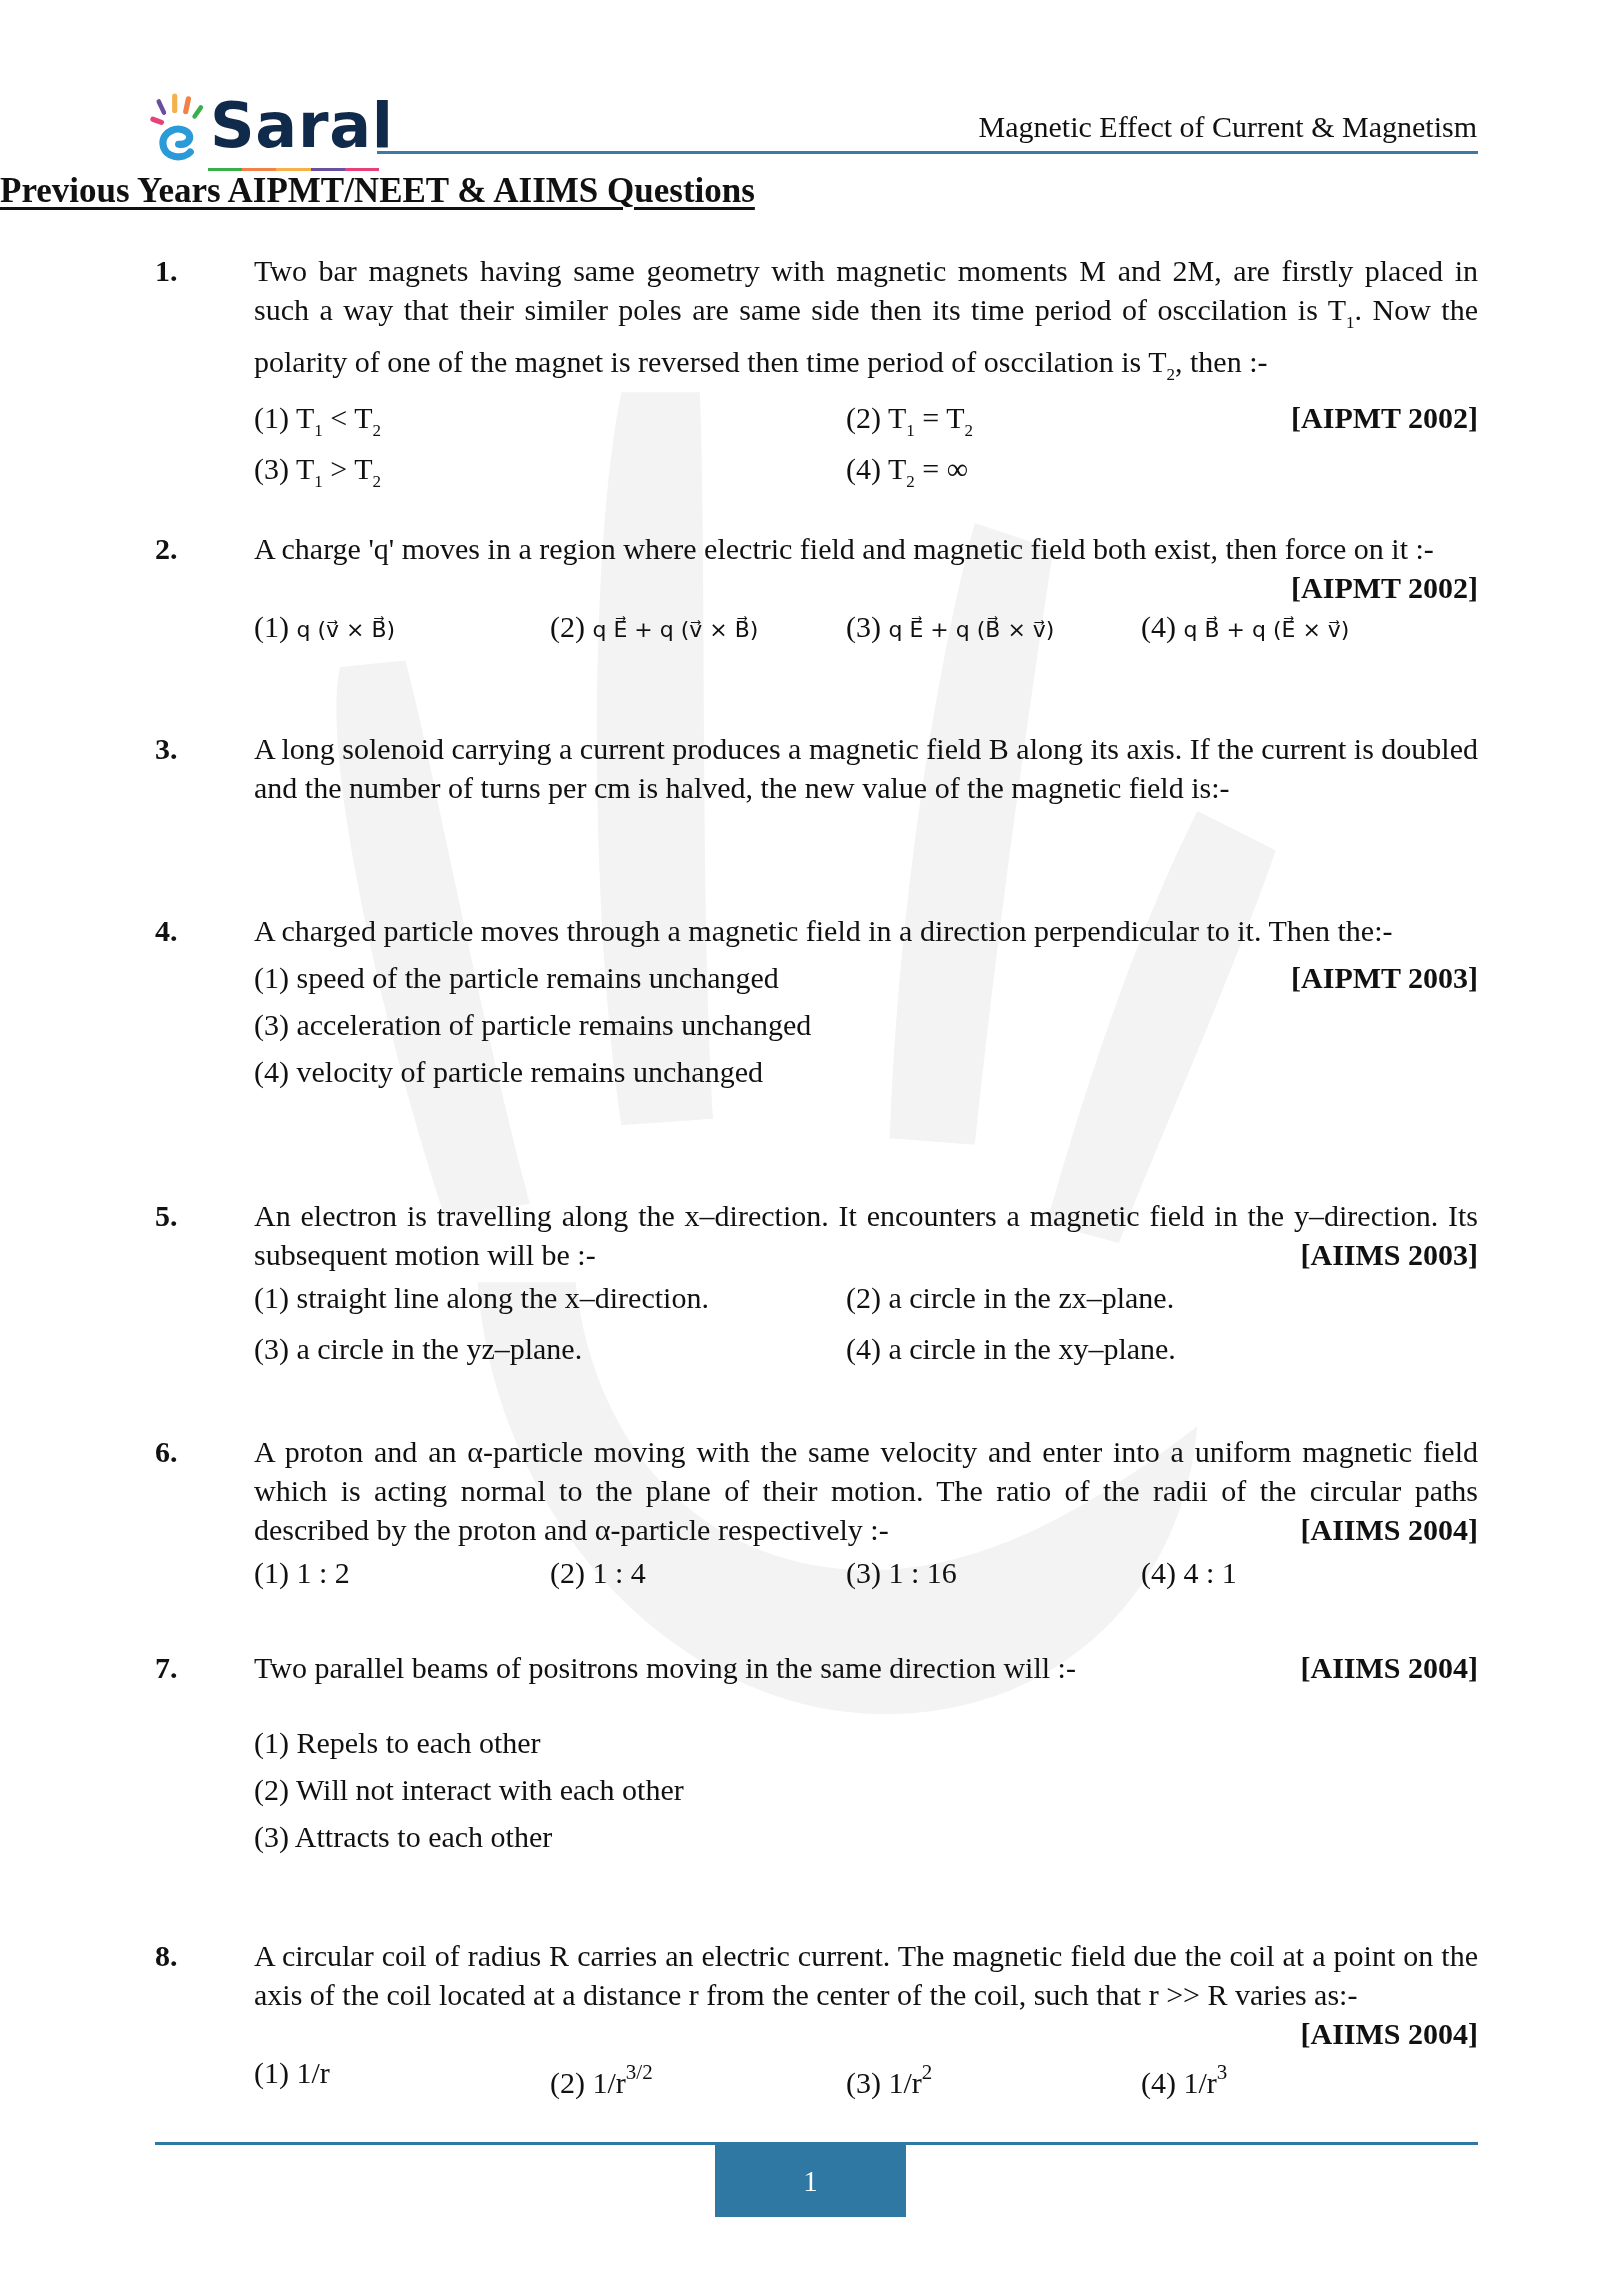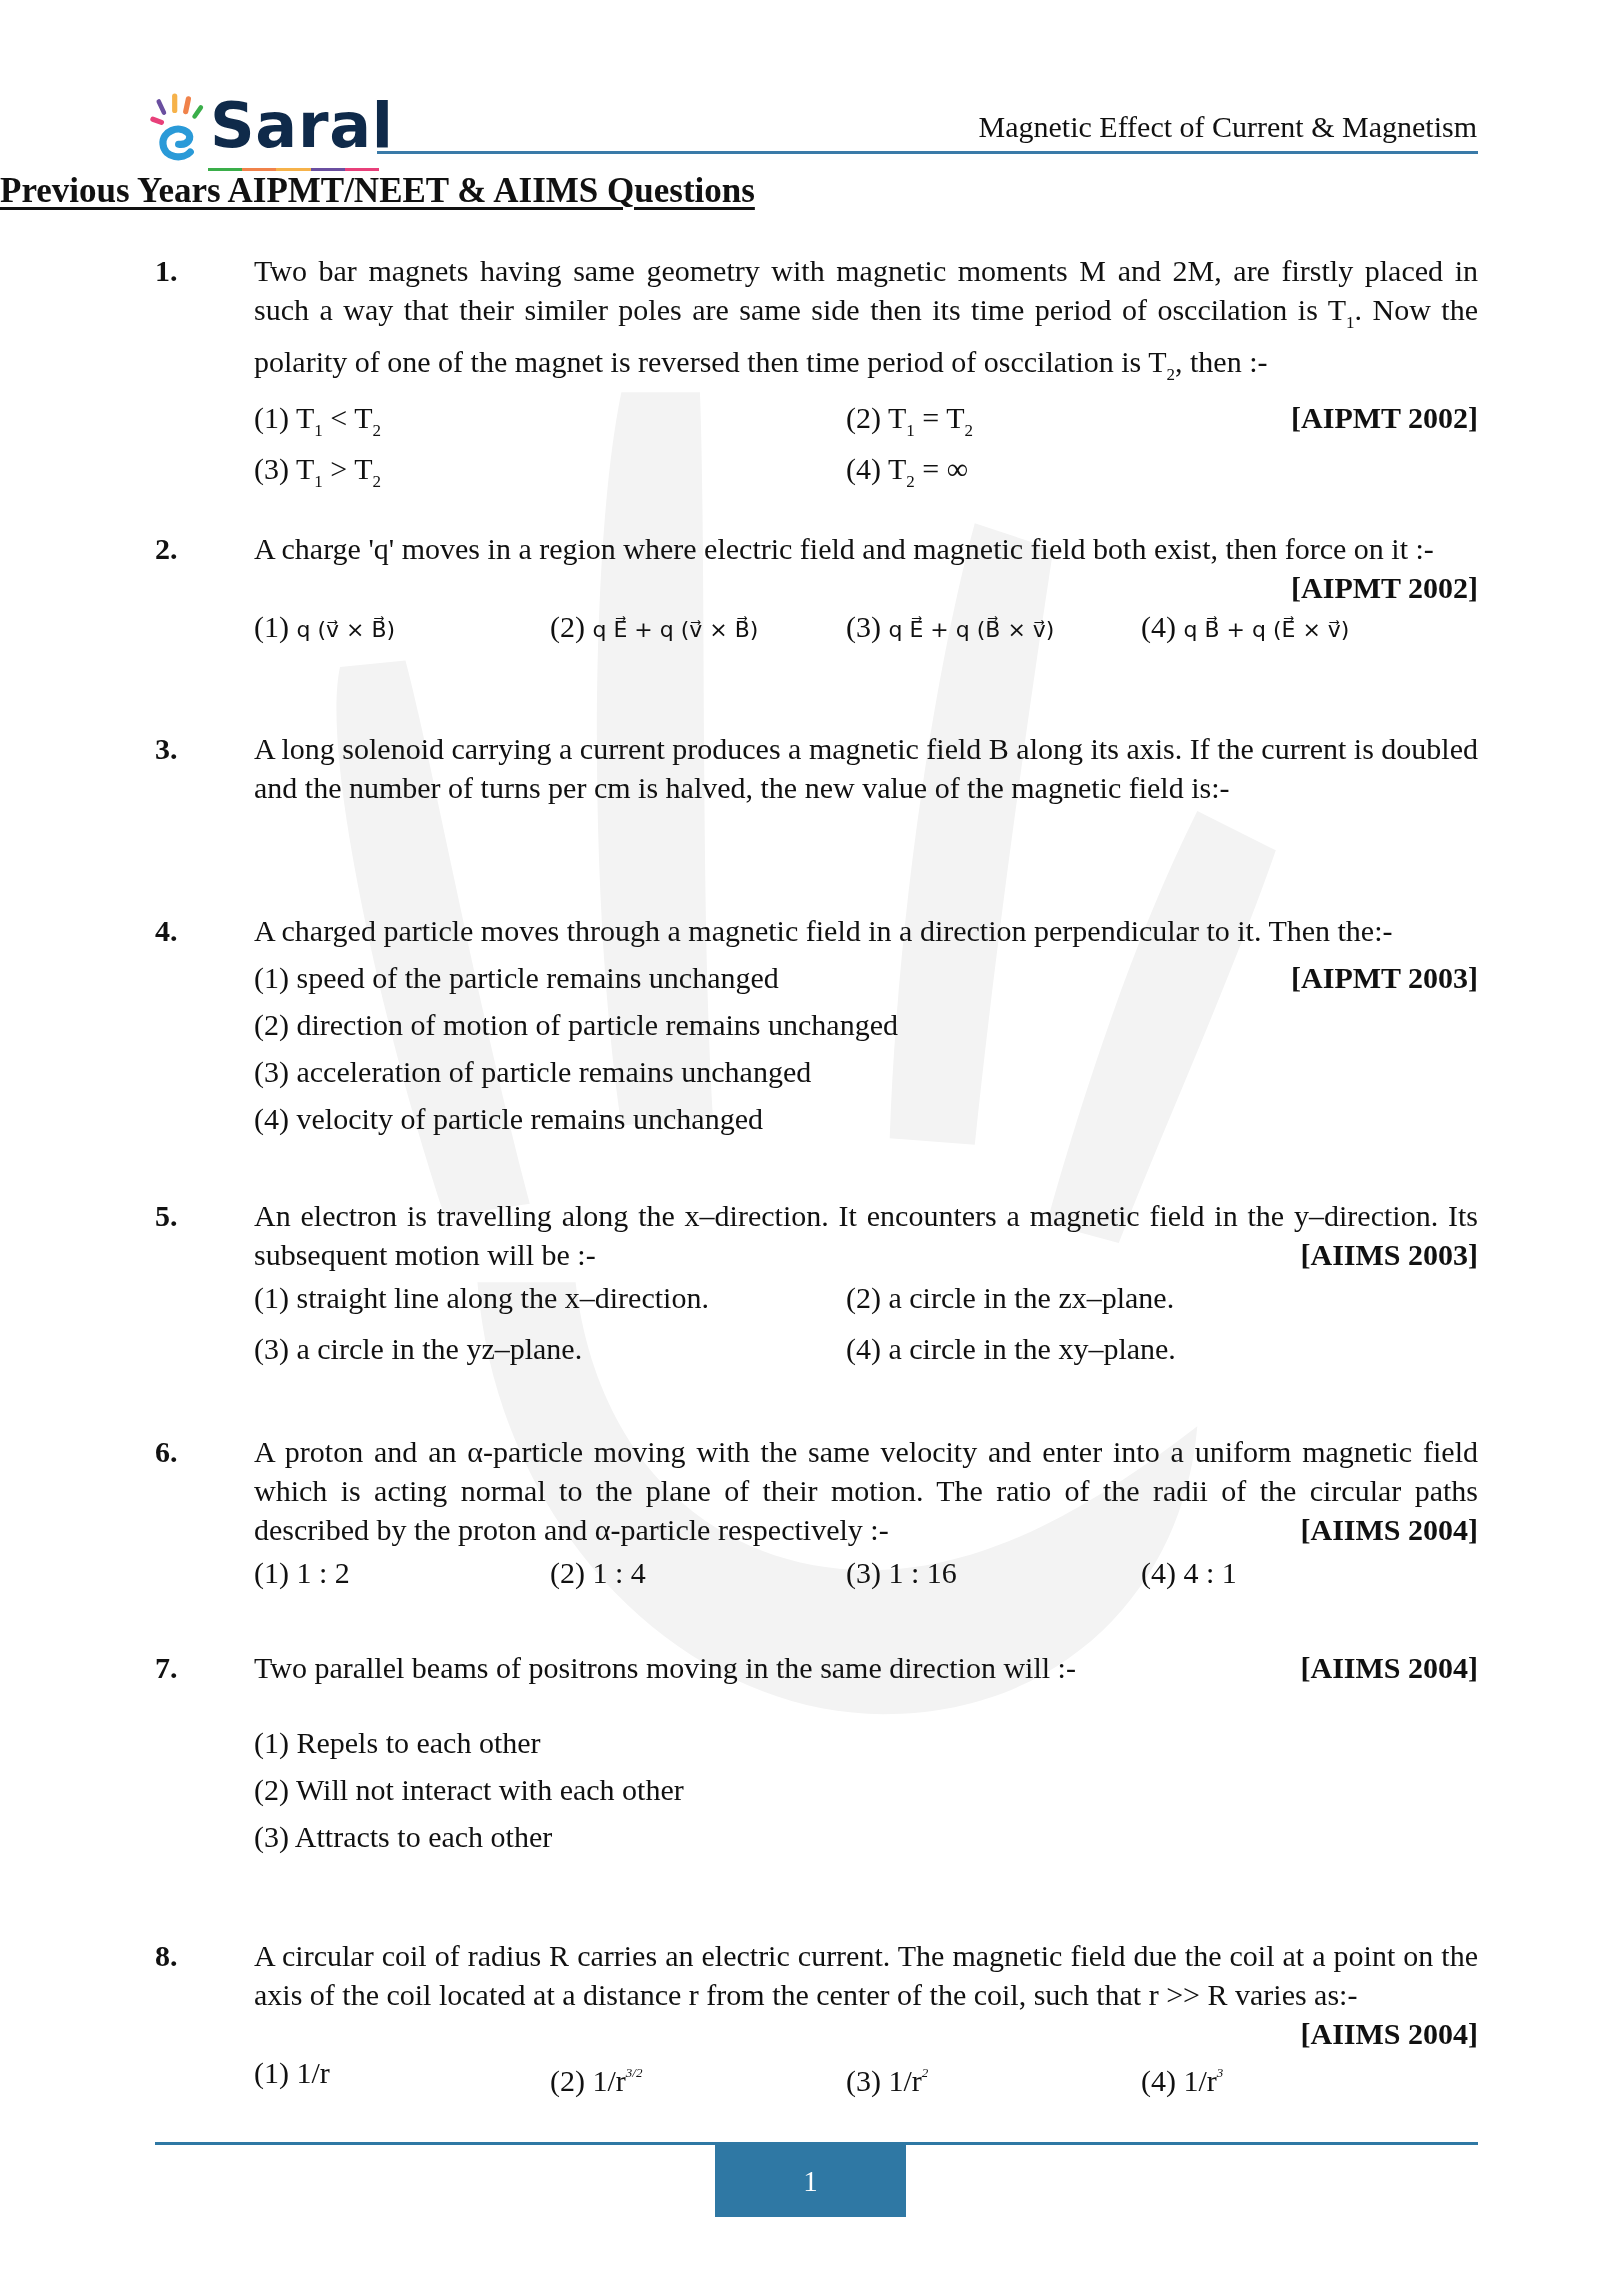--- a/index.html
+++ b/index.html
@@ -26,21 +26,21 @@
   .q-body { margin-left: 99px; }
   .q-text { text-align: justify; text-align-last: left; }
   .tag { font-weight: bold; float: right; }
   .opts { position: relative; height: 47px; margin-top: 3.9px; }
   .opts.stack { height: auto; }
   .opt { position: absolute; top: 0; white-space: nowrap; }
   .stack .opt { position: static; display: block; height: 47px; line-height: 47px; }
   .c1 { left: 0; } .c2 { left: 296px; } .c3 { left: 592px; } .c4 { left: 887px; }
   .h2 { left: 592px; }
   sub { font-size: 17px; vertical-align: -7.9px; }
-  sup { font-size: 13px; vertical-align: 14.4px; font-style: italic; }
+  sup { font-size: 21px; vertical-align: 14.4px; }
   .vec { font-family: "DejaVu Sans", sans-serif; font-size: 22px; }
   .row-tag { position: absolute; right: 0; top: 0; font-weight: bold; }
 
   
   .footer-line { position: absolute; left: 155px; top: 2142px; width: 1323px; height: 2.6px; background: #2f78a4; }
   .page-num { position: absolute; left: 715px; top: 2145px; width: 191px; height: 72px; background: #2f78a4;
               color: #fff; text-align: center; line-height: 72px; font-size: 29px; }
 </style>
 </head>
 <body>
@@ -114,21 +114,20 @@
   </div>
 </div>
 
 <div class="q" style="top:911px;">
   <div class="q-num">4.</div>
   <div class="q-body">
     <div class="q-text">A charged particle moves through a magnetic field in a direction perpendicular to it. Then the:-</div>
     <div class="opts stack" style="position:relative;">
       <span class="row-tag" style="line-height:47px;">[AIPMT 2003]</span>
       <span class="opt">(1) speed of the particle remains unchanged</span>
-      <span class="opt">(2) direction of motion of particle remains unchanged</span>
       <span class="opt">(3) acceleration of particle remains unchanged</span>
       <span class="opt">(4) velocity of particle remains unchanged</span>
     </div>
   </div>
 </div>
 
 <div class="q" style="top:1196px;">
   <div class="q-num">5.</div>
   <div class="q-body">
     <div class="q-text"><span>An electron is travelling along the x–direction. It encounters a magnetic field in the y–direction. Its subsequent motion will be :-</span> <span class="tag">[AIIMS 2003]</span></div>

